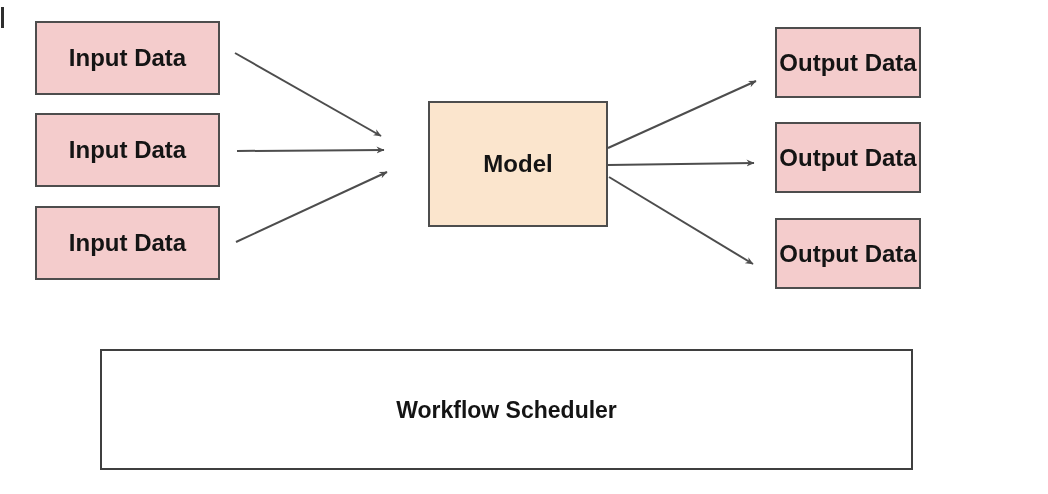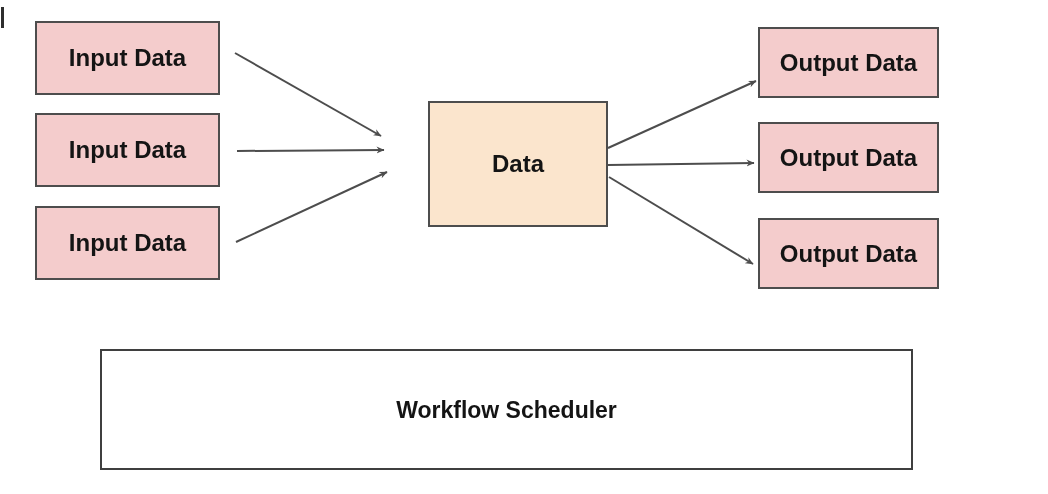--- a/index.html
+++ b/index.html
@@ -26,21 +26,21 @@
     font-size: 24px;
     color: #141414;
     letter-spacing: 0px;
   }
   .input-node, .output-node {
     background: #f4cccc;
     width: 185px;
     height: 74px;
   }
   .input-node  { left: 35px; }
-  .output-node { left: 758px; width: 181px; height: 71px; text-align: right; }
+  .output-node { left: 775px; width: 146px; height: 71px; text-align: right; }
   #input-1  { top: 21px; }
   #input-2  { top: 113px; }
   #input-3  { top: 206px; }
   #output-1 { top: 27px; }
   #output-2 { top: 122px; }
   #output-3 { top: 218px; }
   #model-node {
     left: 428px;
     top: 101px;
     width: 180px;
@@ -97,21 +97,21 @@
     <span>Input Data</span>
   </div>
   <div class="node input-node" id="input-2">
     <span>Input Data</span>
   </div>
   <div class="node input-node" id="input-3">
     <span>Input Data</span>
   </div>
 
   <div class="node" id="model-node">
-    <span>Data</span>
+    <span>Model</span>
   </div>
 
   <div class="node output-node" id="output-1">
     <span>Output Data</span>
   </div>
   <div class="node output-node" id="output-2">
     <span>Output Data</span>
   </div>
   <div class="node output-node" id="output-3">
     <span>Output Data</span>

